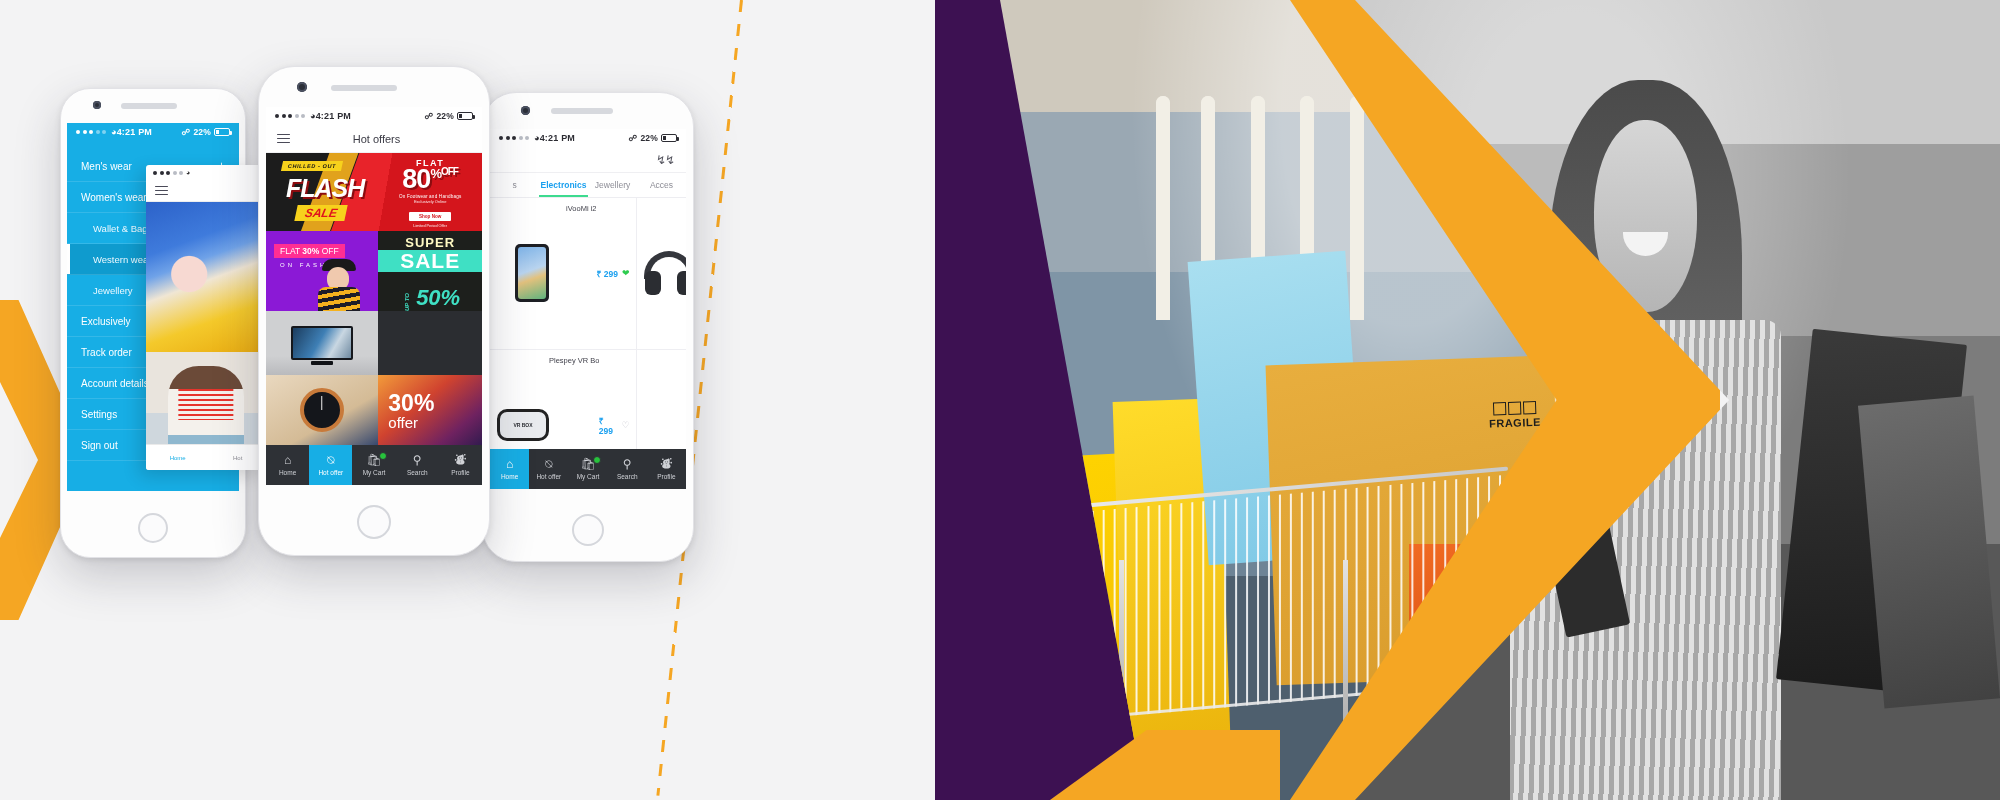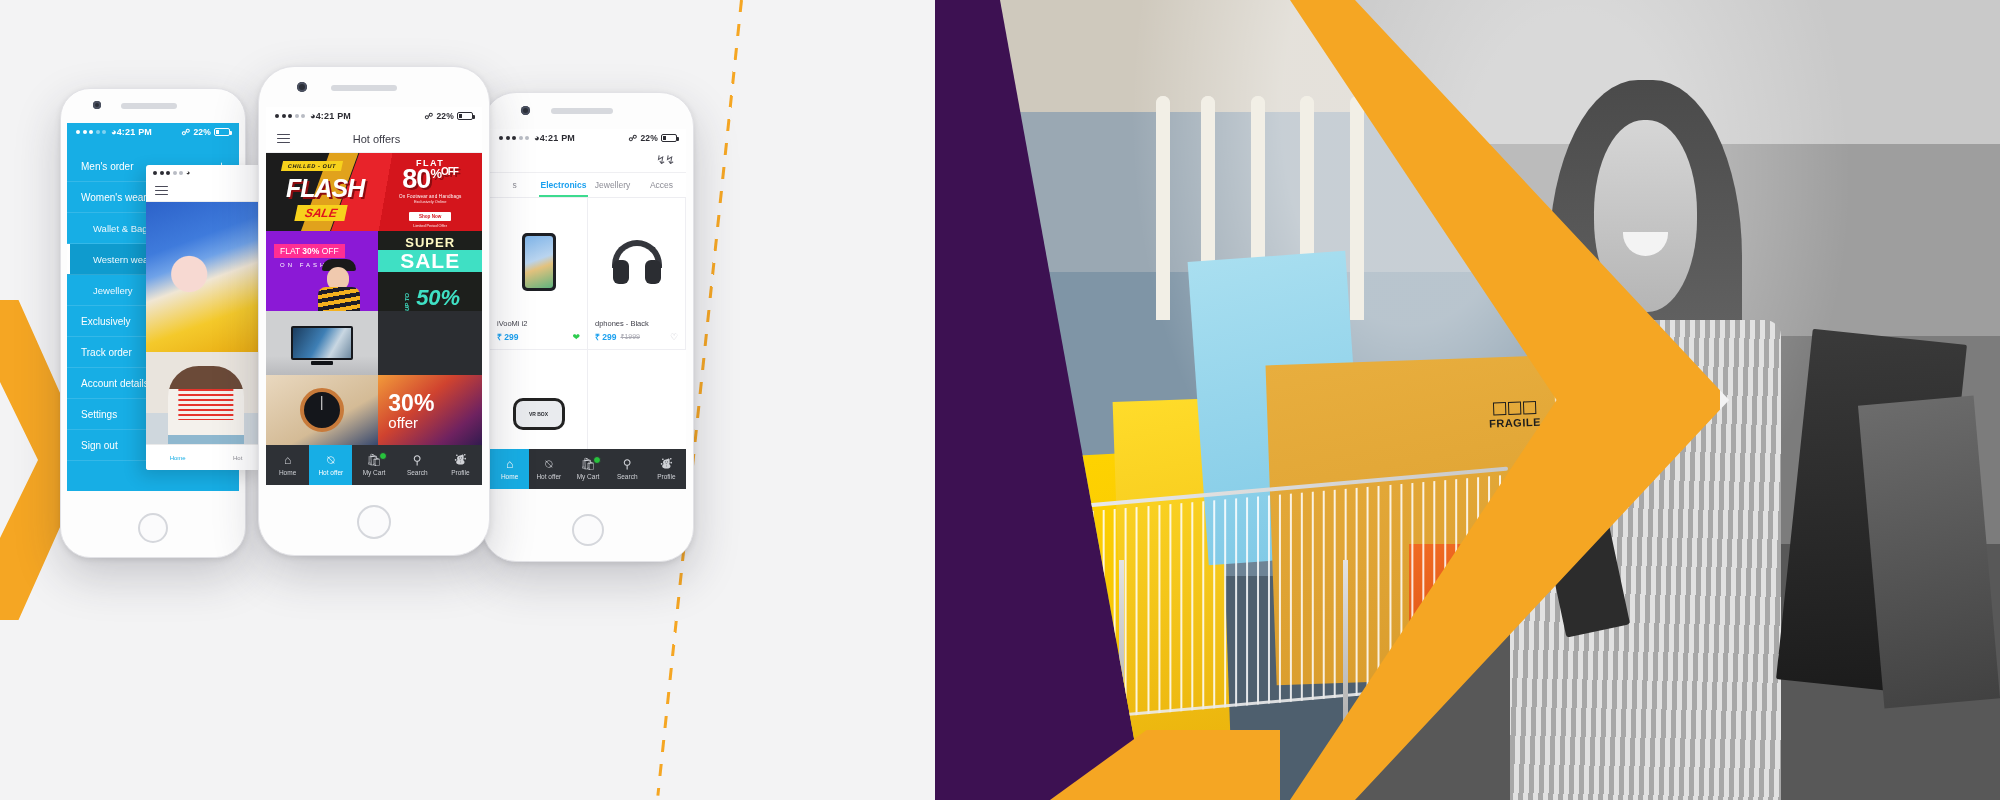--- a/index.html
+++ b/index.html
@@ -108,21 +108,21 @@
   .p3-status .dots i { background:#2c2c33; }
   .p3-status .dots i.off { background:#b9bcc4; }
   .p3-head { height:26px; display:flex; align-items:center; justify-content:flex-end;
     padding:0 12px; border-bottom:1px solid #efeff2; }
   .ic-filter { color:#55555f; font-size:12px; letter-spacing:-1px; }
   .p3-tabs { display:flex; height:25px; border-bottom:1px solid #ededf1; font-size:8.5px; }
   .p3-tabs div { flex:1; display:flex; align-items:center; justify-content:center; color:#8d8d96; white-space:nowrap;}
   .p3-tabs div.active { color:#1ba0ef; box-shadow:inset 0 -2px 0 #3ddb8f; font-weight:bold; }
   .grid { display:grid; grid-template-columns:1fr 1fr; }
   .cell { border-right:1px solid #eeeef2; border-bottom:1px solid #eeeef2; padding:6px 7px 7px; height:152px;
-    display:flex; flex-direction:column; }
+    display:flex; }
   .cell .thumb { flex:1; display:flex; align-items:center; justify-content:center; }
   .cell .nm { font-size:7.5px; color:#42424c; margin-bottom:3px; white-space:nowrap; overflow:hidden;}
   .cell .pr { display:flex; align-items:center; gap:4px; }
   .cell .pr .now { color:#1ba0ef; font-size:8.5px; font-weight:bold; }
   .cell .pr .was { color:#a9a9b2; font-size:7px; text-decoration:line-through; }
   .cell .pr .hrt { margin-left:auto; font-size:9px; color:#c9c9d1; }
   .cell .pr .hrt.on { color:#2ecc4f; }
 
   
   .art-phone{width:34px;height:58px;border-radius:5px;background:#1d1f24;padding:3px;}
@@ -329,21 +329,21 @@
         <span class="sb-right">
           <span>☍</span>
           <span>22%</span>
           <span class="batt">
               <i></i>
             </span>
         </span>
       </div>
       <div class="menu-list">
         <div class="menu-item">
-          <span>Men's order</span>
+          <span>Men's wear</span>
           <span class="pm">+</span>
         </div>
         <div class="menu-item">
           <span>Women's wear</span>
           <span class="pm">−</span>
         </div>
         <div class="menu-item sub">
           <span>Wallet &amp; Bags</span>
         </div>
         <div class="menu-item sub active">

